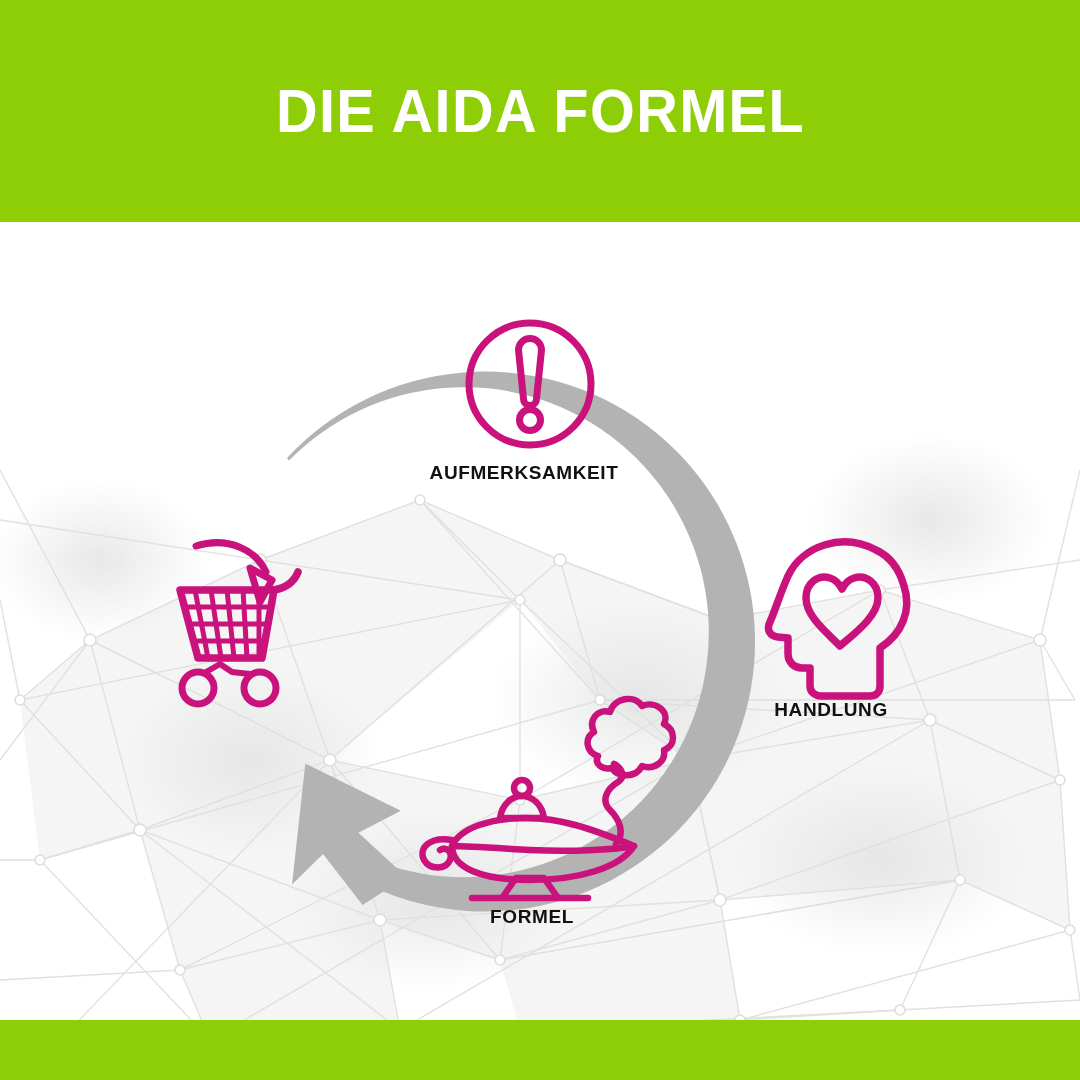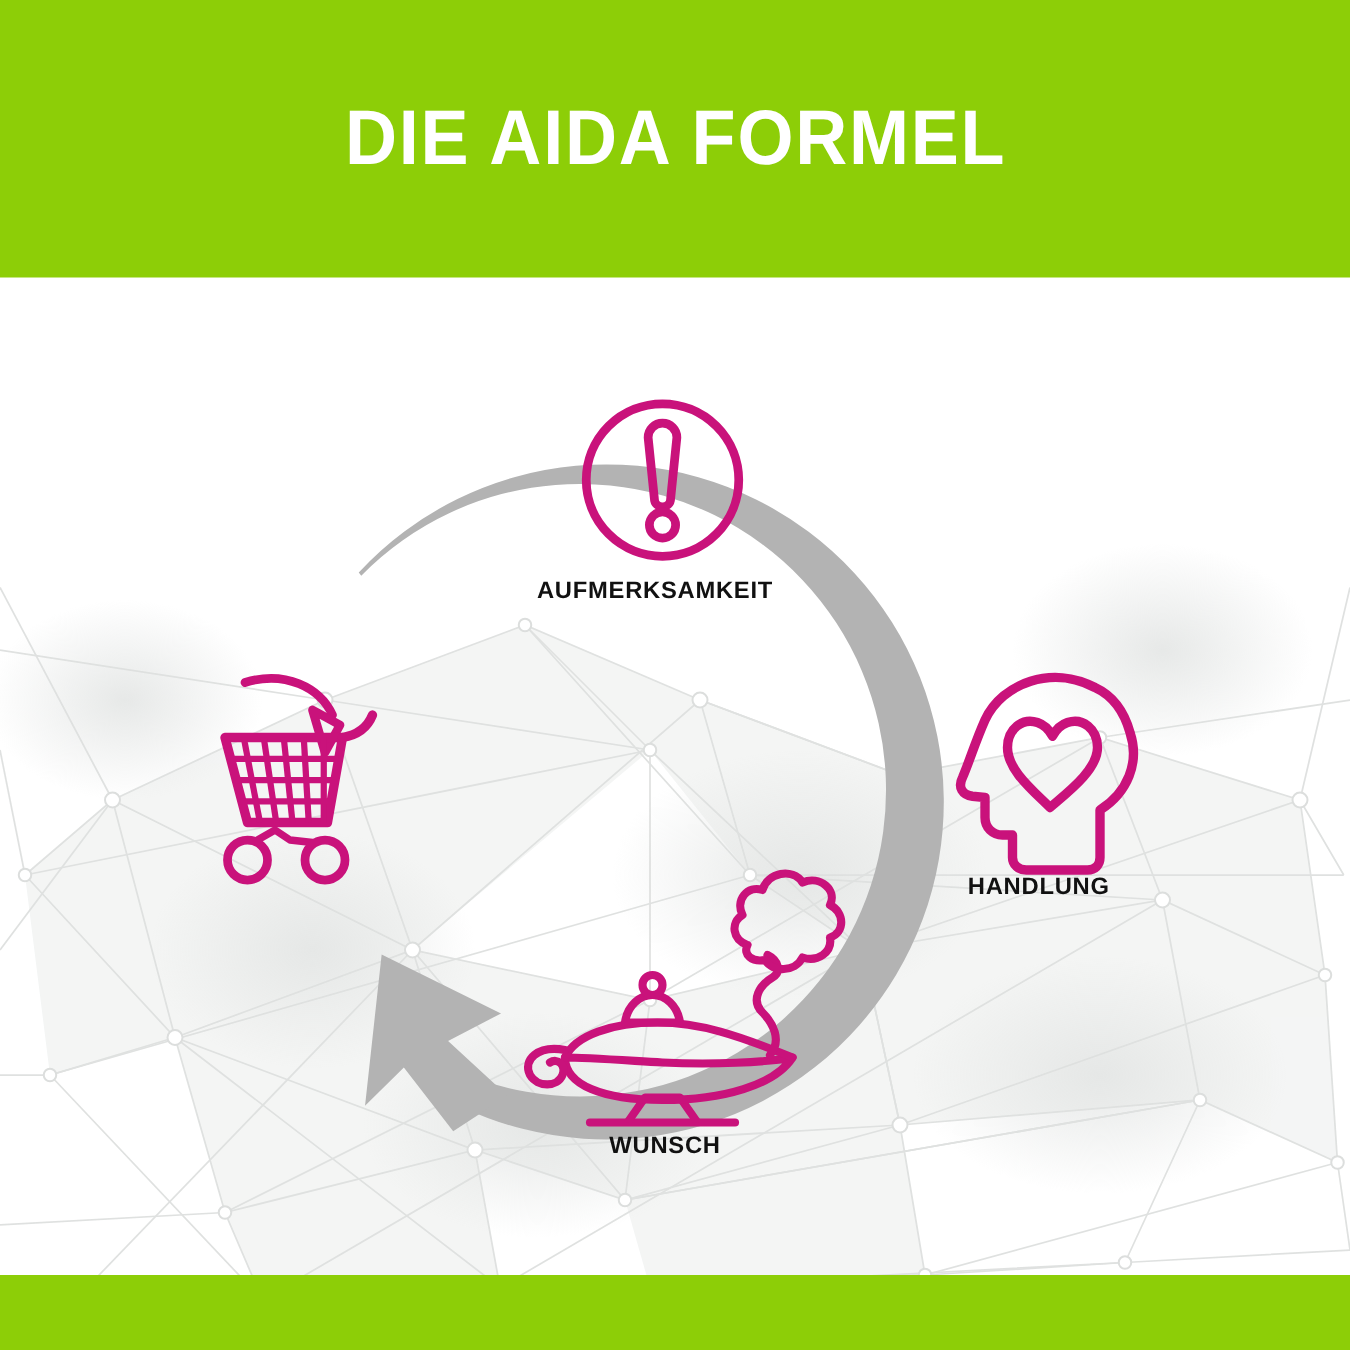--- a/index.html
+++ b/index.html
@@ -343,21 +343,21 @@
 
       <circle cx="-30" cy="68" r="16" fill="none" stroke="#C9127B" stroke-width="7"></circle>
       <circle cx="32" cy="68" r="16" fill="none" stroke="#C9127B" stroke-width="7"></circle>
     </g>
   </svg>
 
   <div class="stage-label" id="label-attention" style="color: rgb(17, 17, 17);">AUFMERKSAMKEIT</div>
 
   <div class="stage-label" id="label-interest" style="color: rgb(17, 17, 17);">HANDLUNG</div>
 
-  <div class="stage-label" id="label-desire" style="color: rgb(17, 17, 17);">WUNSCH</div>
+  <div class="stage-label" id="label-desire" style="color: rgb(17, 17, 17);">FORMEL</div>
 
 
   <div class="band" id="band-top" style="background: rgb(141, 206, 7);">
     <h1 id="page-title" style="color: rgb(255, 255, 255);">DIE AIDA FORMEL</h1>
   </div>
 
   <div class="band" id="band-bottom" style="background: rgb(141, 206, 7);"></div>
 
 </div>
 

